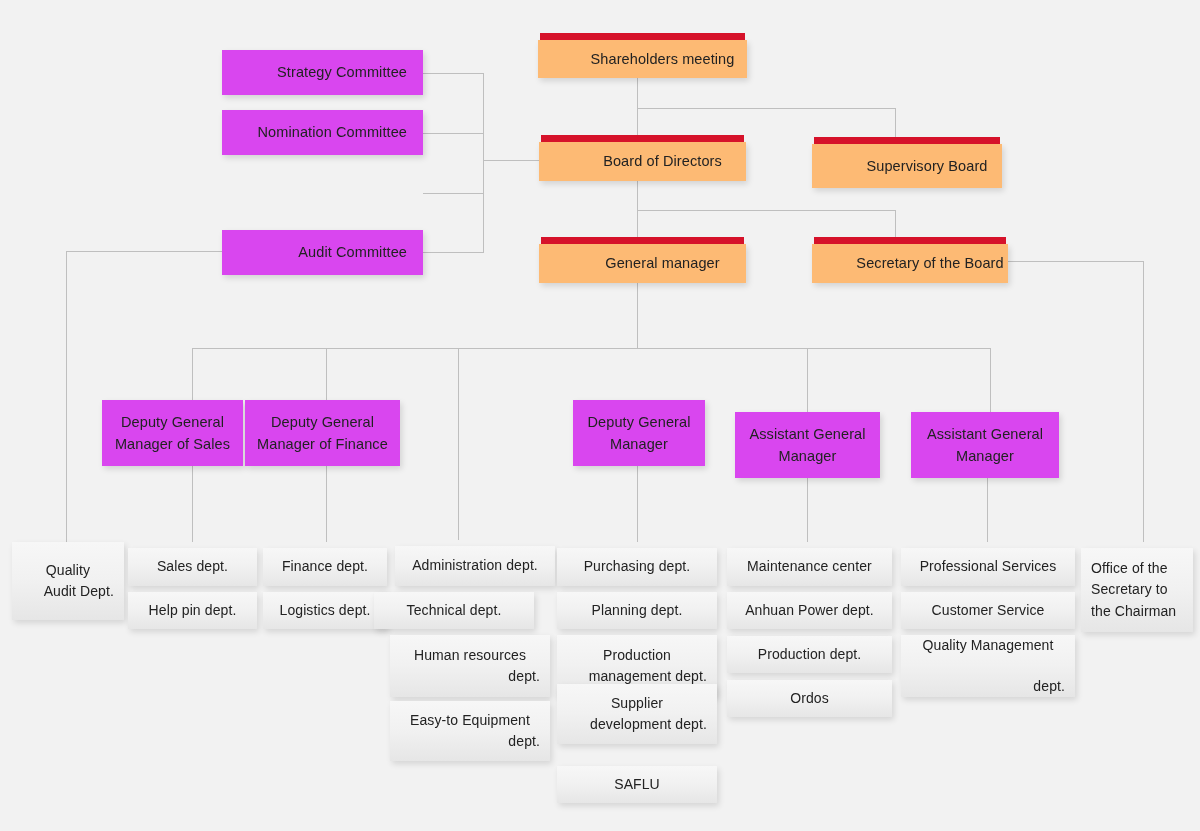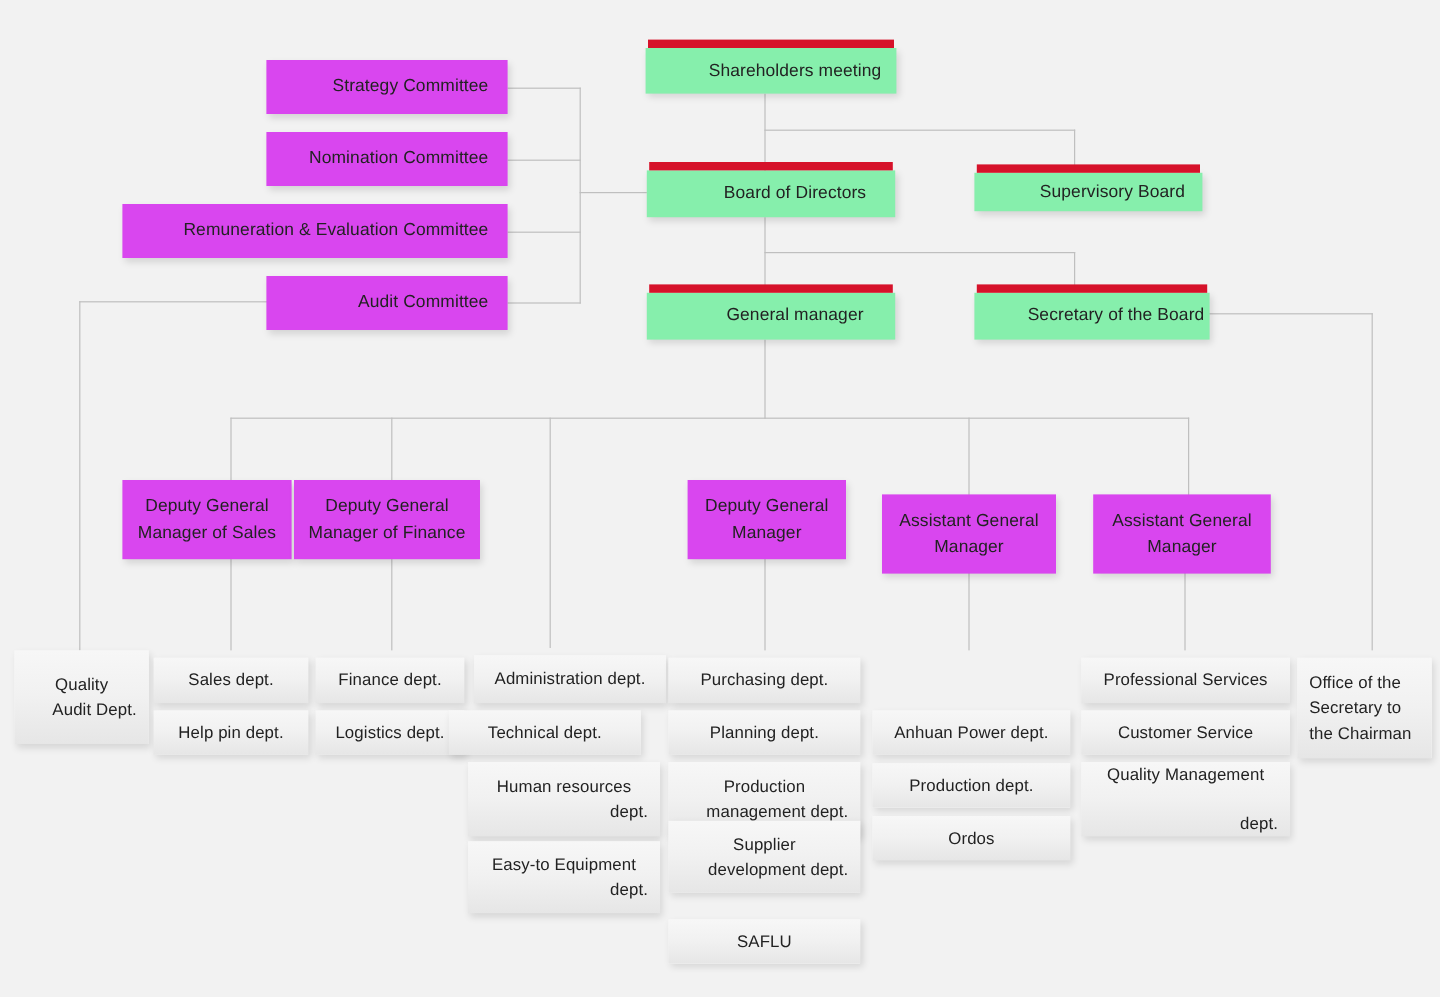--- a/index.html
+++ b/index.html
@@ -27,21 +27,21 @@
     color:#222;
     font-size:14.5px;
     line-height:1.52;
     letter-spacing:.1px;
     z-index:5;
   }
   .node .lbl{display:block;width:100%;}
 
   
   .node.gov{
-    background:#86efac;
+    background:#fdba74;
     box-shadow:2px 3px 6px rgba(0,0,0,.13);
     align-items:center;
     text-align:center;
     padding-left:40px;
   }
   .node.gov .cap{
     position:absolute;
     left:2px;right:2px;top:-7px;
     height:7px;
     background:#d6122a;
@@ -110,43 +110,40 @@
   <div class="node gov" style="left:538px;top:40px;width:209px;height:38px;">
     <span class="cap"></span>
     <span class="lbl">Shareholders meeting</span>
   </div>
 
   <div class="node gov" style="left:539px;top:142px;width:207px;height:39px;">
     <span class="cap"></span>
     <span class="lbl">Board of Directors</span>
   </div>
 
-  <div class="node gov" style="left:812px;top:144px;width:190px;height:32px;align-items:flex-end;">
+  <div class="node gov" style="left:812px;top:144px;width:190px;height:44px;align-items:flex-end;">
     <span class="cap"></span>
     <span class="lbl">Supervisory Board</span>
   </div>
 
   <div class="node gov" style="left:539px;top:244px;width:207px;height:39px;">
     <span class="cap"></span>
     <span class="lbl">General manager</span>
   </div>
 
   <div class="node gov" style="left:812px;top:244px;width:196px;height:39px;">
     <span class="cap"></span>
     <span class="lbl">Secretary of the Board</span>
   </div>
 
   <div class="node plain right" style="left:222px;top:50px;width:201px;height:45px;">
     <span class="lbl">Strategy Committee</span>
   </div>
   <div class="node plain right" style="left:222px;top:110px;width:201px;height:45px;">
     <span class="lbl">Nomination Committee</span>
-  </div>
-  <div class="node plain right" style="left:102px;top:170px;width:321px;height:45px;">
-    <span class="lbl">Remuneration &amp; Evaluation Committee</span>
   </div>
   <div class="node plain right" style="left:222px;top:230px;width:201px;height:45px;">
     <span class="lbl">Audit Committee</span>
   </div>
 
   <div class="node plain center" style="left:102px;top:400px;width:141px;height:66px;">
     <span class="lbl">Deputy General</span>
     <span class="lbl">Manager of Sales</span>
   </div>
   <div class="node plain center" style="left:245px;top:400px;width:155px;height:66px;">
@@ -211,20 +208,23 @@
     <span class="lbl">management dept.</span>
   </div>
   <div class="node dept l2" style="left:557px;top:684px;width:160px;height:60px;">
     <span class="lbl">Supplier</span>
     <span class="lbl">development dept.</span>
   </div>
   <div class="node dept" style="left:557px;top:766px;width:160px;height:37px;">
     <span class="lbl">SAFLU</span>
   </div>
 
+  <div class="node dept" style="left:727px;top:548px;width:165px;height:38px;">
+    <span class="lbl">Maintenance center</span>
+  </div>
   <div class="node dept" style="left:727px;top:592px;width:165px;height:37px;">
     <span class="lbl">Anhuan Power dept.</span>
   </div>
   <div class="node dept" style="left:727px;top:636px;width:165px;height:37px;">
     <span class="lbl">Production dept.</span>
   </div>
   <div class="node dept" style="left:727px;top:680px;width:165px;height:37px;">
     <span class="lbl">Ordos</span>
   </div>
 

